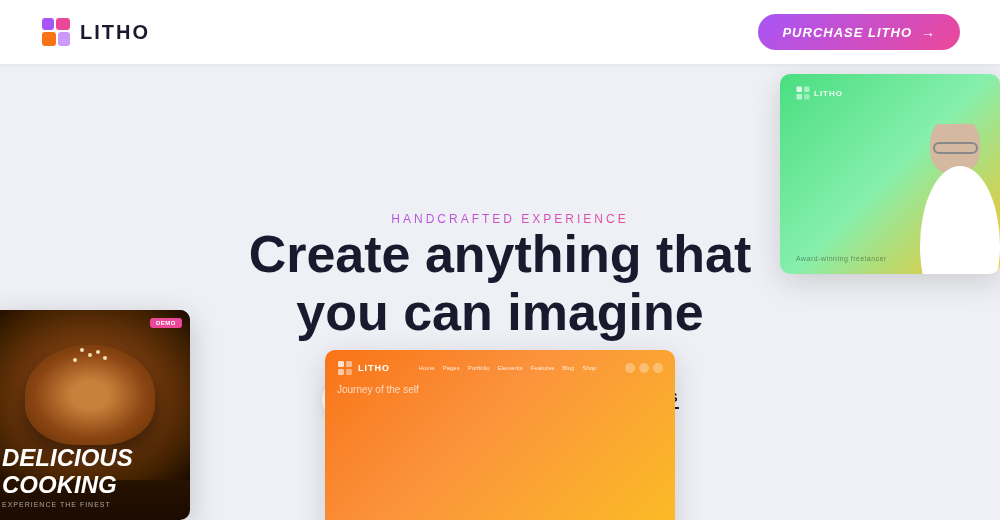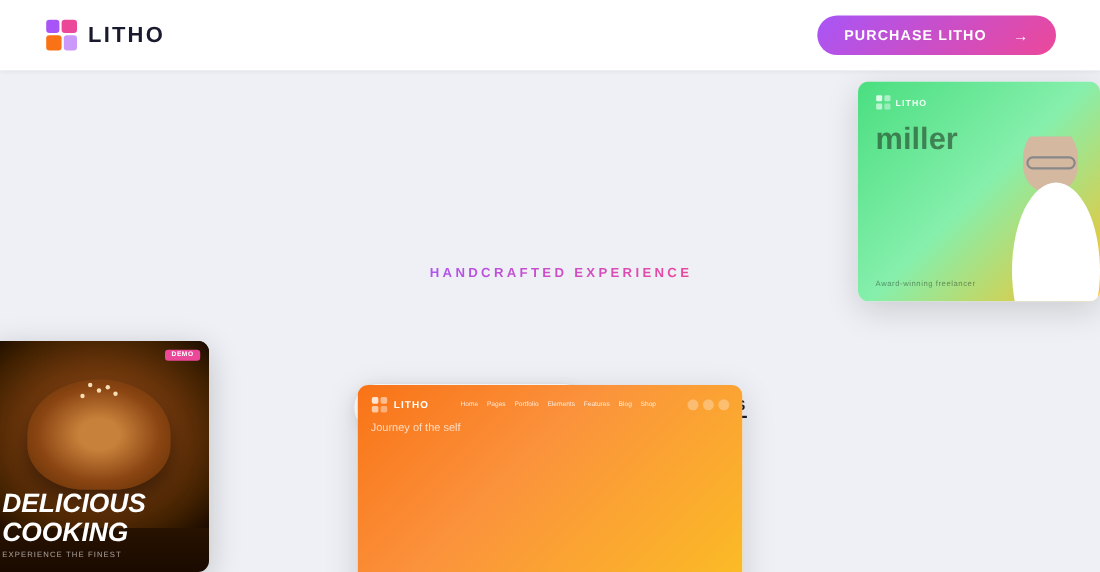--- a/index.html
+++ b/index.html
@@ -66,42 +66,44 @@
       color: #fff;
       border: none;
       border-radius: 30px;
       padding: 10px 24px;
       font-size: 13px;
       font-weight: 600;
       letter-spacing: 1px;
       text-transform: uppercase;
       cursor: pointer;
       display: flex;
-      gap: 24px;
+      align-items: center;
+      gap: 9px;
+      font-style: italic;
     }
 
     .purchase-btn .arrow {
       font-size: 14px;
     }
 
     
     .hero {
       position: relative;
       display: flex;
       flex-direction: column;
       align-items: center;
       justify-content: center;
       padding-top: 50px;
       height: calc(520px - 64px);
       overflow: hidden;
     }
 
     .hero-subtitle {
       font-size: 12px;
-      font-weight: 700;
+      font-weight: 400;
       letter-spacing: 3px;
       text-transform: uppercase;
       background: linear-gradient(135deg, #a855f7, #ec4899);
       -webkit-background-clip: text;
       -webkit-text-fill-color: transparent;
       background-clip: text;
       padding-left: 20px;
     }
 
     .hero-title {
@@ -438,21 +440,22 @@
     <span>PURCHASE LITHO</span>
     <span class="arrow">→</span>
   </button>
 </nav>
 
 <section class="hero">
 
   <p class="hero-subtitle">HANDCRAFTED EXPERIENCE</p>
 
   <h1 class="hero-title">
-    <br>
+    <span>Create anything that</span><br>
+    <span>you can imagine</span>
   </h1>
 
   <div class="hero-buttons">
     <button class="explore-btn">
       <span class="play-icon"></span>
       <span>EXPLORE LITHO</span>
     </button>
     <button class="check-demos-btn">CHECK DEMOS</button>
   </div>
 
@@ -507,21 +510,20 @@
     <div class="preview-right-inner">
       <div class="right-logo">
         <svg class="right-logo-icon" viewBox="0 0 14 14" fill="none">
           <rect x="0.5" y="0.5" width="5.5" height="5.5" rx="1.2" fill="rgba(255,255,255,0.8)"></rect>
           <rect x="8" y="0.5" width="5.5" height="5.5" rx="1.2" fill="rgba(255,255,255,0.5)"></rect>
           <rect x="0.5" y="8" width="5.5" height="5.5" rx="1.2" fill="rgba(255,255,255,0.6)"></rect>
           <rect x="8" y="8" width="5.5" height="5.5" rx="1.2" fill="rgba(255,255,255,0.4)"></rect>
         </svg>
         <span class="right-logo-text">LITHO</span>
       </div>
-      <div style="font-size:28px;font-weight:600;color:rgba(26,46,26,0.55);line-height:1;">miller</div>
       <div class="person-silhouette">
         <div class="person-head"></div>
         <div class="person-glasses"></div>
         <div class="person-body"></div>
       </div>
       <div class="right-tagline">Award-winning freelancer</div>
     </div>
   </div>
 
 </section>

